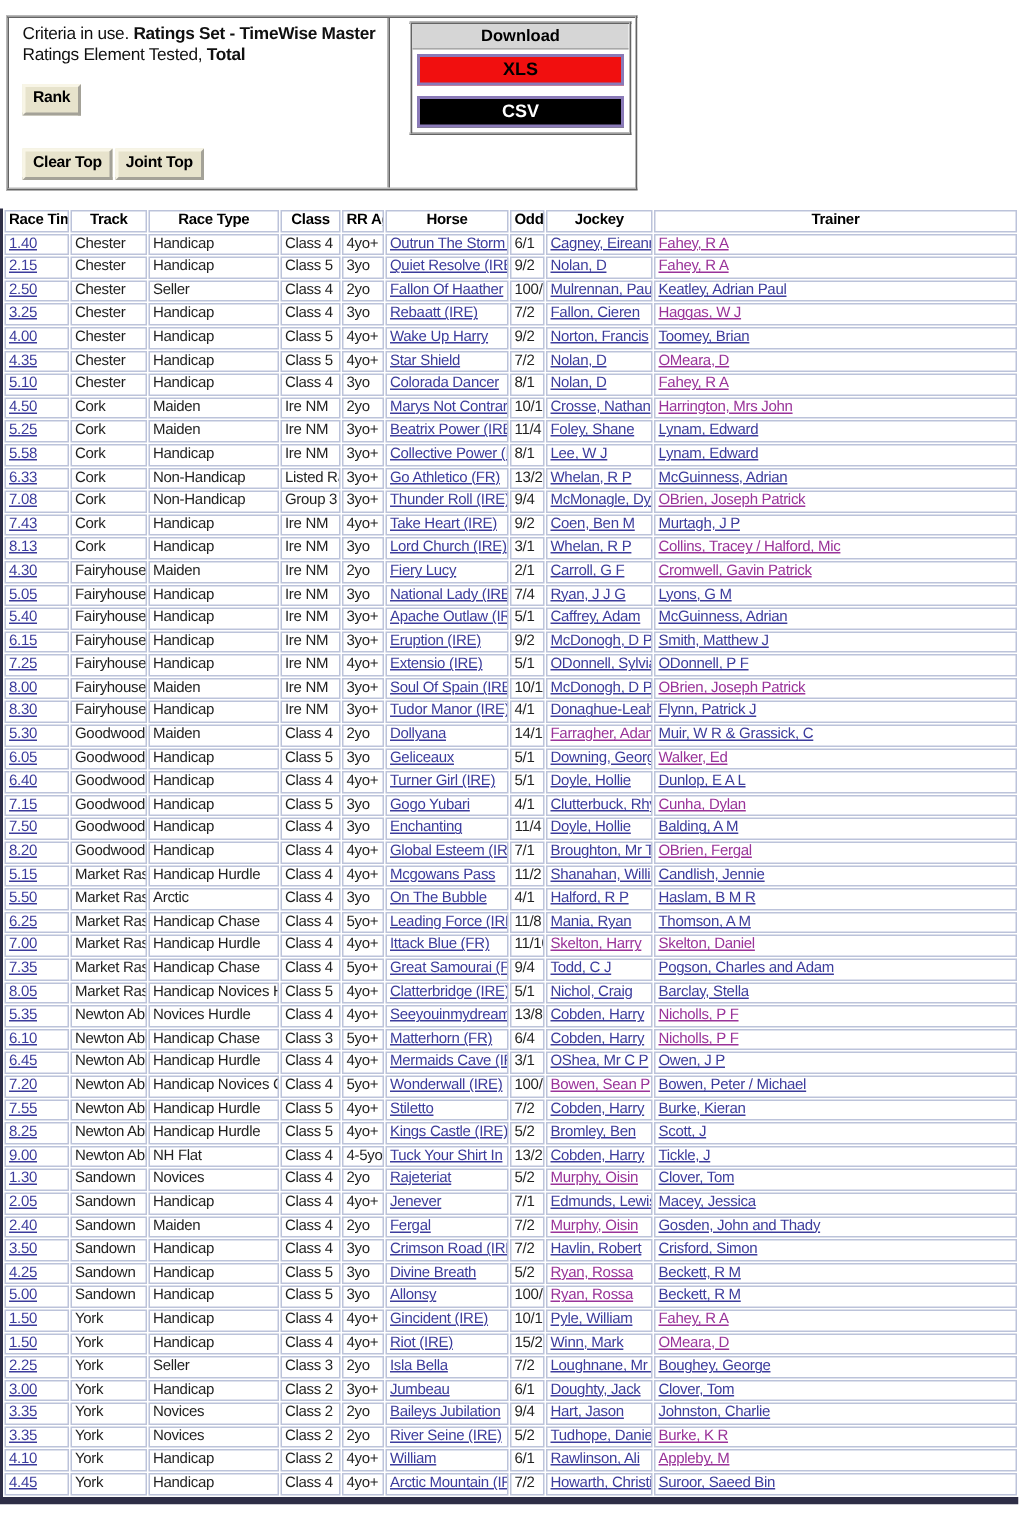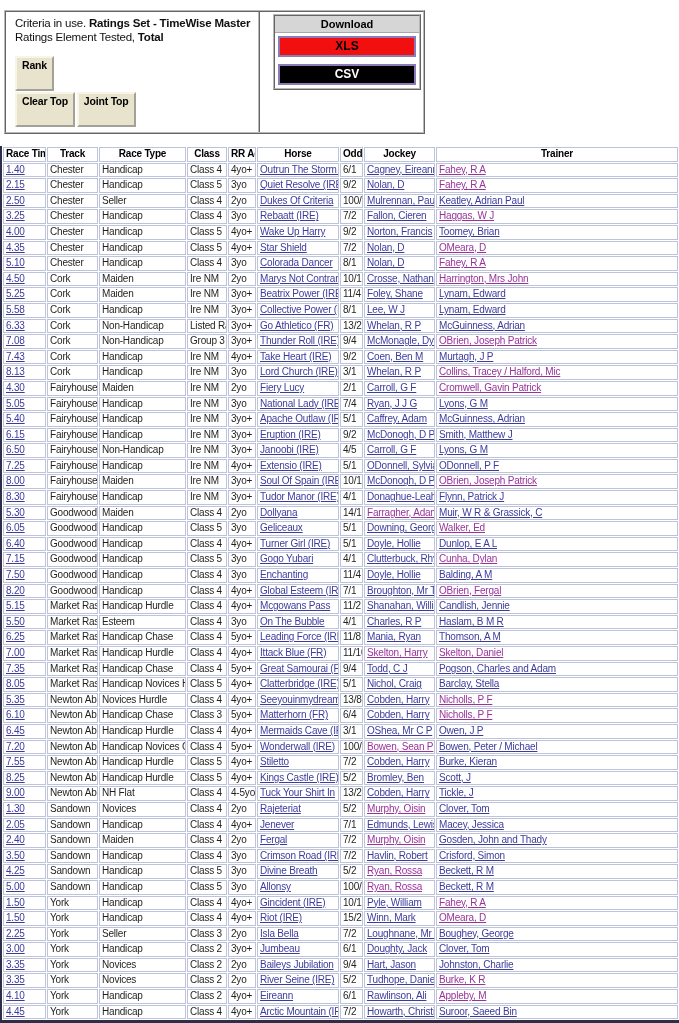--- a/index.html
+++ b/index.html
@@ -5,23 +5,23 @@
   html,body{margin:0;padding:0;background:#fff;}
   body{width:679px;font-family:"Liberation Sans",sans-serif;-webkit-font-smoothing:antialiased;}
   .page{width:679px;position:relative;}
 
   
   .top-row{display:flex;margin:10px 0 0 4px;width:421px;border:2px ridge #b8b8b8;background:#fff;box-sizing:border-box;gap:11px;}
   .left-cell{width:254px;box-sizing:border-box;border-right:2px ridge #b8b8b8;padding:4px 2px 5px 9px;}
   .right-cell{flex:1;padding:2px 2px;box-sizing:border-box;}
   .criteria-line{font-size:11.5px;letter-spacing:-0.2px;color:#101010;line-height:14px;white-space:nowrap;overflow:hidden;}
   .btns-1{margin-top:11px;}
-  .btns-2{margin-top:0;}
+  .btns-2{margin-top:21px;}
   button.win{font-family:"Liberation Sans",sans-serif;font-size:10.5px;font-weight:bold;letter-spacing:-0.2px;
-    background:#e7e3cc;border:2px outset #f8f5e6;padding:1px 5px 18px 5px;margin-right:2px;color:#000;cursor:pointer;}
+    background:#e7e3cc;border:2px outset #f8f5e6;padding:1px 5px 4px 5px;margin-right:2px;color:#000;cursor:pointer;}
   .dl{border:2px ridge #b8b8b8;background:#fff;}
   .dl-head{background:var(--dl-head-bg,#d6d6d6);text-align:center;font-weight:bold;font-size:11px;color:#000;
     padding:2px 0;border-bottom:1px solid #a8a8a8;}
   .dl-row{display:flex;gap:7px;padding:3px 3px;flex-direction:column;}
   .dl-btn{flex:1;text-align:center;font-weight:bold;font-size:12px;line-height:17px;height:17px;
     border:2px solid var(--dl-border,#8a7ab8);text-decoration:none;cursor:pointer;display:block;}
   .dl-btn.xls{background:var(--xls-bg,#f10f0f);color:#000;}
   .dl-btn.csv{background:var(--csv-bg,#000);color:#fff;}
 
   
@@ -109,21 +109,21 @@
           <td>9/2</td>
           <td><a class="lnk">Nolan, D</a></td>
           <td><a class="lnk visited">Fahey, R A</a></td>
         </tr>
         <tr>
           <td><a class="lnk">2.50</a></td>
           <td>Chester</td>
           <td>Seller</td>
           <td>Class 4</td>
           <td>2yo</td>
-          <td><a class="lnk">Dukes Of Criteria</a></td>
+          <td><a class="lnk">Fallon Of Haather</a></td>
           <td>100/30</td>
           <td><a class="lnk">Mulrennan, Paul</a></td>
           <td><a class="lnk">Keatley, Adrian Paul</a></td>
         </tr>
         <tr>
           <td><a class="lnk">3.25</a></td>
           <td>Chester</td>
           <td>Handicap</td>
           <td>Class 4</td>
           <td>3yo</td>
@@ -280,31 +280,20 @@
           <td>Fairyhouse</td>
           <td>Handicap</td>
           <td>Ire NM</td>
           <td>3yo+</td>
           <td><a class="lnk">Eruption (IRE)</a></td>
           <td>9/2</td>
           <td><a class="lnk">McDonogh, D P</a></td>
           <td><a class="lnk">Smith, Matthew J</a></td>
         </tr>
         <tr>
-          <td><a class="lnk">6.50</a></td>
-          <td>Fairyhouse</td>
-          <td>Non-Handicap</td>
-          <td>Ire NM</td>
-          <td>3yo+</td>
-          <td><a class="lnk">Janoobi (IRE)</a></td>
-          <td>4/5</td>
-          <td><a class="lnk">Carroll, G F</a></td>
-          <td><a class="lnk">Lyons, G M</a></td>
-        </tr>
-        <tr>
           <td><a class="lnk">7.25</a></td>
           <td>Fairyhouse</td>
           <td>Handicap</td>
           <td>Ire NM</td>
           <td>4yo+</td>
           <td><a class="lnk">Extensio (IRE)</a></td>
           <td>5/1</td>
           <td><a class="lnk">ODonnell, Sylvia</a></td>
           <td><a class="lnk">ODonnell, P F</a></td>
         </tr>
@@ -403,26 +392,26 @@
           <td>Class 4</td>
           <td>4yo+</td>
           <td><a class="lnk">Mcgowans Pass</a></td>
           <td>11/2</td>
           <td><a class="lnk">Shanahan, William T</a></td>
           <td><a class="lnk">Candlish, Jennie</a></td>
         </tr>
         <tr>
           <td><a class="lnk">5.50</a></td>
           <td>Market Rasen</td>
-          <td>Esteem</td>
+          <td>Arctic</td>
           <td>Class 4</td>
           <td>3yo</td>
           <td><a class="lnk">On The Bubble</a></td>
           <td>4/1</td>
-          <td><a class="lnk">Charles, R P</a></td>
+          <td><a class="lnk">Halford, R P</a></td>
           <td><a class="lnk">Haslam, B M R</a></td>
         </tr>
         <tr>
           <td><a class="lnk">6.25</a></td>
           <td>Market Rasen</td>
           <td>Handicap Chase</td>
           <td>Class 4</td>
           <td>5yo+</td>
           <td><a class="lnk">Leading Force (IRE)</a></td>
           <td>11/8</td>
@@ -670,21 +659,21 @@
           <td>5/2</td>
           <td><a class="lnk">Tudhope, Daniel</a></td>
           <td><a class="lnk visited">Burke, K R</a></td>
         </tr>
         <tr>
           <td><a class="lnk">4.10</a></td>
           <td>York</td>
           <td>Handicap</td>
           <td>Class 2</td>
           <td>4yo+</td>
-          <td><a class="lnk">Eireann</a></td>
+          <td><a class="lnk">William</a></td>
           <td>6/1</td>
           <td><a class="lnk">Rawlinson, Ali</a></td>
           <td><a class="lnk visited">Appleby, M</a></td>
         </tr>
         <tr>
           <td><a class="lnk">4.45</a></td>
           <td>York</td>
           <td>Handicap</td>
           <td>Class 4</td>
           <td>4yo+</td>

